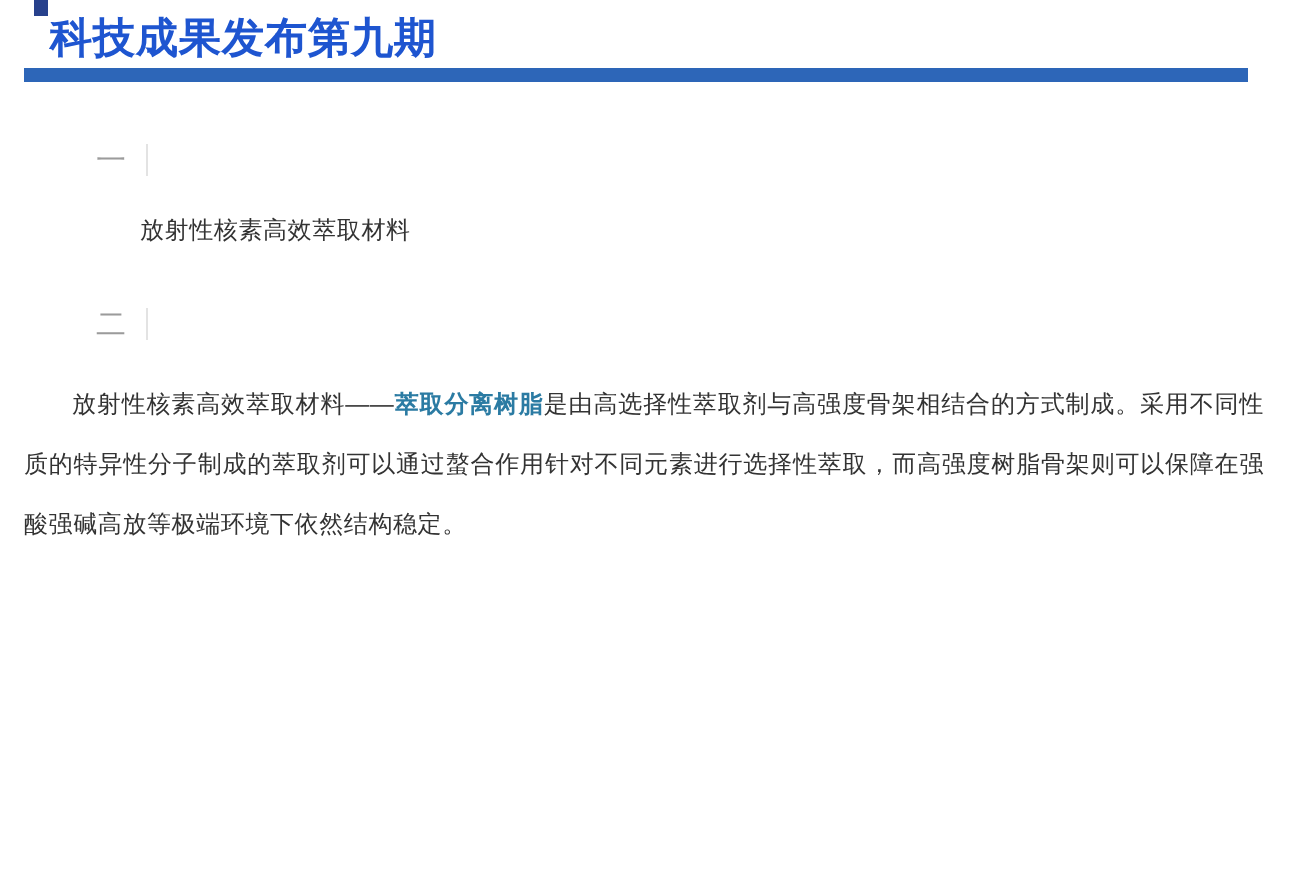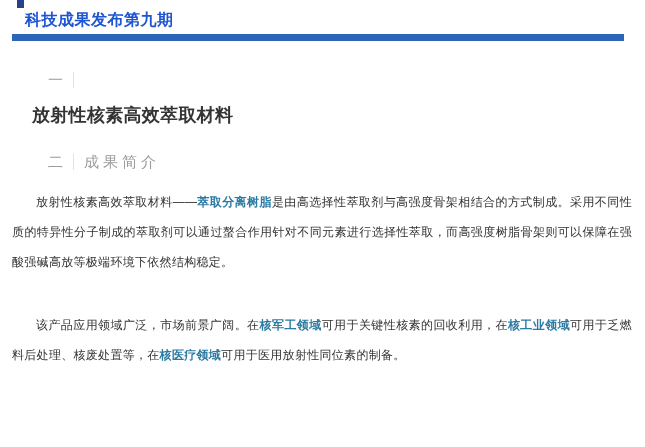--- a/index.html
+++ b/index.html
@@ -15,21 +15,21 @@
   body{font-family:"Liberation Sans","DejaVu Sans",sans-serif;color:var(--body-text);}
 
   .page{position:relative;width:645px;height:447px;background:#fff;}
 
   .corner-accent{
     position:absolute;left:17px;top:0;width:7px;height:8px;
     background:var(--corner-navy);
   }
   .page-title{
     position:absolute;left:25px;top:8px;
-    font-size:16px;font-weight:bold;color:var(--title-blue);
+    font-size:21px;font-weight:bold;color:var(--title-blue);
     letter-spacing:0.5px;line-height:24px;white-space:nowrap;
   }
   .title-underline{
     position:absolute;left:12px;top:34px;width:612px;height:7px;
     background:var(--rule-blue);
   }
 
   .content{position:absolute;left:0;top:41px;width:645px;padding:0 13px 0 12px;}
 
   .section-header{
@@ -39,22 +39,22 @@
   }
   .section-header.first{margin-top:29px;}
   .section-header.second{margin-top:27px;}
   .section-number{letter-spacing:0;flex:none;}
   .section-divider{
     flex:none;width:1px;height:16px;background:#e3e3e3;margin:0 10px 0 10px;
   }
   .section-label{letter-spacing:4px;flex:none;}
 
   .achievement-name{
-    margin-left:20px;margin-top:15px;
-    font-size:18px;font-weight:bold;color:var(--body-text);
+    margin-left:58px;margin-top:15px;
+    font-size:12px;font-weight:normal;color:var(--body-text);
     letter-spacing:0.3px;line-height:20px;
   }
 
   .para{
     font-size:12px;line-height:30px;letter-spacing:0.3px;
     text-align:justify;text-indent:2em;color:var(--body-text);
   }
   .para.p1{margin-top:15px;}
   .para.p2{margin-top:33px;}
   .para .em{color:var(--accent-teal);font-weight:bold;}
@@ -75,21 +75,19 @@
     <div class="section-header first">
       <span class="section-number">一</span>
       <span class="section-divider"></span>
     </div>
 
     <div class="achievement-name">放射性核素高效萃取材料</div>
 
     <div class="section-header second">
       <span class="section-number">二</span>
       <span class="section-divider"></span>
-      <span class="section-label">成果简介</span>
     </div>
 
     <p class="para p1"><span>放射性核素高效萃取材料——</span><span class="em">萃取分离树脂</span><span>是由高选择性萃取剂与高强度骨架相结合的方式制成。采用不同性质的特异性分子制成的萃取剂可以通过螯合作用针对不同元素进行选择性萃取，而高强度树脂骨架则可以保障在强酸强碱高放等极端环境下依然结构稳定。</span></p>
 
-    <p class="para p2"><span>该产品应用领域广泛，市场前景广阔。在</span><span class="em">核军工领域</span><span>可用于关键性核素的回收利用，在</span><span class="em">核工业领域</span><span>可用于乏燃料后处理、核废处置等，在</span><span class="em">核医疗领域</span><span>可用于医用放射性同位素的制备。</span></p>
 
   </div>
 </div>
 
 </body></html>

